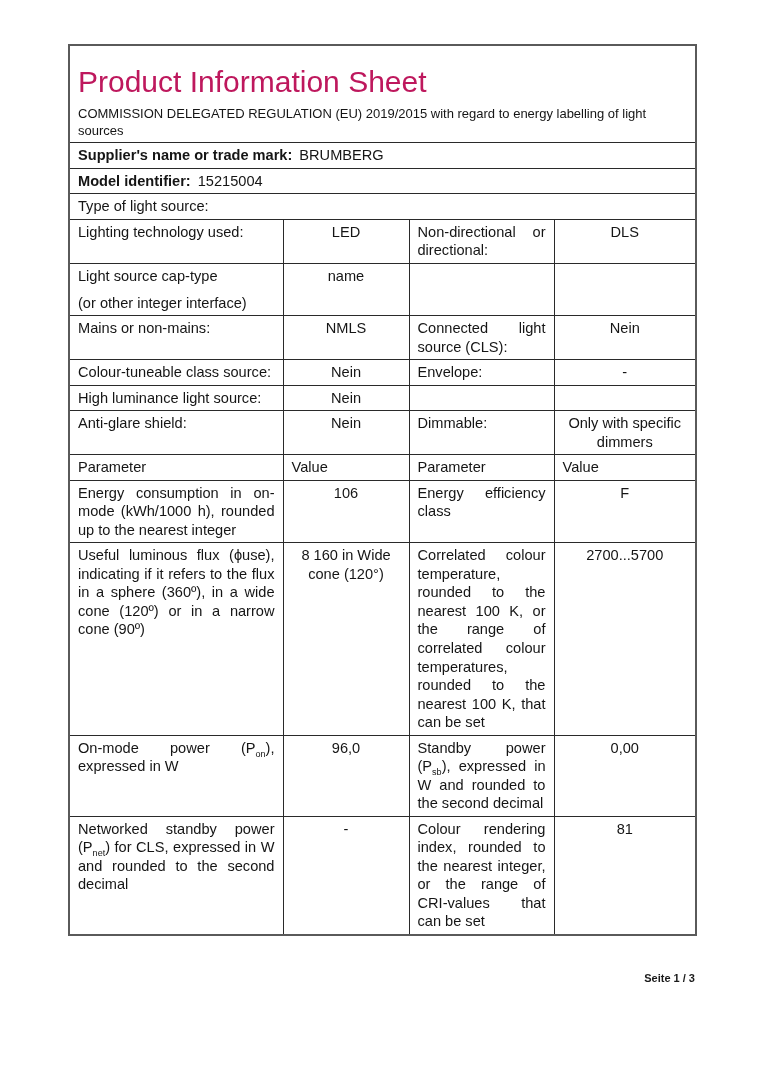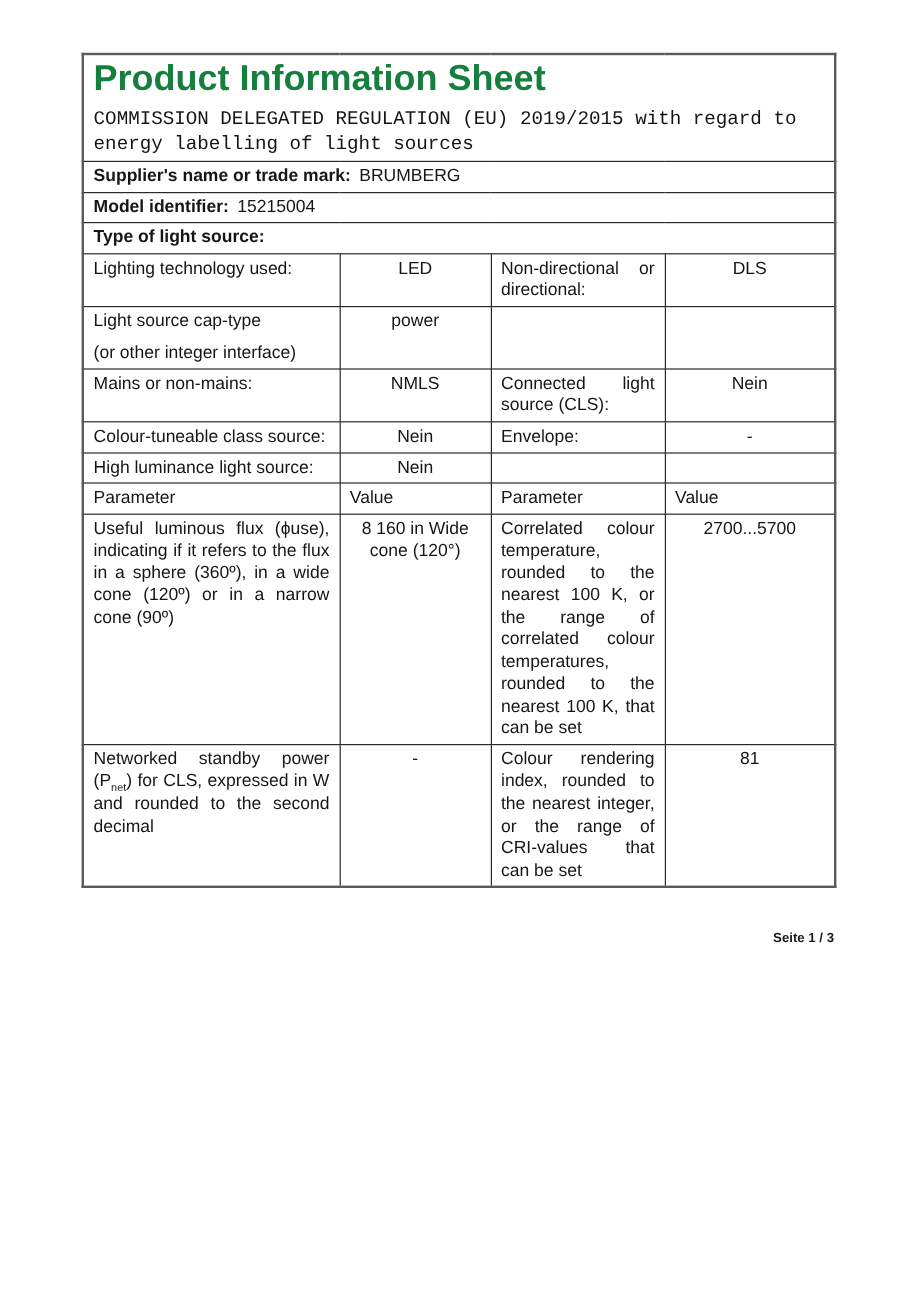--- a/index.html
+++ b/index.html
@@ -20,32 +20,32 @@
   }
   table.doc td {
     border: 1.5px solid #2a2a2a;
     vertical-align: top;
     padding: 3px 8px;
     font-size: 14.6px;
     line-height: 1.27;
   }
   td.title-cell { padding: 6px 10px 9px 10px; }
   h1.doc-title {
-    margin: 0 0 7px 0;
+    margin: 16px 0 7px 0;
     font-size: 30px;
     line-height: 1.1;
-    font-weight: bold;
-    color: #15803d;
+    font-weight: normal;
+    color: #be185d;
   }
-  .regulation { margin: 0; font-size: 16px; line-height: 1.32; font-family: Liberation Mono, monospace; }
+  .regulation { margin: 0; font-size: 13px; line-height: 1.32; }
   .b { font-weight: bold; }
   .lbl-val .val-inline { margin-left: 7px; }
   .just { text-align: justify; }
   .val { text-align: center; padding-left: 10px; padding-right: 10px; }
-  .full-head { font-weight: bold; }
+  .full-head { font-weight: normal; }
   .sec-head { font-weight: bold; text-align: center; }
   .gap-line { margin-top: 8px; }
   td.pad-row { padding-top: 4px; padding-bottom: 4px; margin-left: 12px; }
   sub { font-size: 0.62em; line-height: 0; }
   .footer {
     width: 627px;
     text-align: right;
     font-size: 11px;
     color: #1a1a1a;
     margin-top: 36px;
@@ -93,21 +93,21 @@
       <td>Lighting technology used:</td>
       <td class="val">LED</td>
       <td class="just">Non-directional or directional:</td>
       <td class="val">DLS</td>
     </tr>
     <tr>
       <td>
         <div>Light source cap-type</div>
         <div class="gap-line">(or other integer interface)</div>
       </td>
-      <td class="val">power</td>
+      <td class="val">name</td>
       <td></td>
       <td class="val"></td>
     </tr>
     <tr>
       <td>Mains or non-mains:</td>
       <td class="val">NMLS</td>
       <td class="just">Connected light source (CLS):</td>
       <td class="val">Nein</td>
     </tr>
     <tr>
@@ -115,35 +115,57 @@
       <td class="val">Nein</td>
       <td>Envelope:</td>
       <td class="val">-</td>
     </tr>
     <tr>
       <td>High luminance light source:</td>
       <td class="val">Nein</td>
       <td></td>
       <td class="val"></td>
     </tr>
+    <tr>
+      <td>Anti-glare shield:</td>
+      <td class="val">Nein</td>
+      <td>Dimmable:</td>
+      <td class="val">Only with specific dimmers</td>
+    </tr>
 
 
     <tr>
       <td>Parameter</td>
       <td>Value</td>
       <td>Parameter</td>
       <td>Value</td>
     </tr>
 
 
     <tr>
+      <td class="just">Energy consumption in on-mode (kWh/1000 h), rounded up to the nearest integer</td>
+      <td class="val">106</td>
+      <td class="just">Energy efficiency class</td>
+      <td class="val">F</td>
+    </tr>
+    <tr>
       <td class="just">Useful luminous flux (ϕuse), indicating if it refers to the flux in a sphere (360º), in a wide cone (120º) or in a narrow cone (90º)</td>
       <td class="val">8 160 in Wide cone (120°)</td>
       <td class="just">Correlated colour temperature, rounded to the nearest 100 K, or the range of correlated colour temperatures, rounded to the nearest 100 K, that can be set</td>
       <td class="val">2700...5700</td>
+    </tr>
+    <tr>
+      <td class="just">
+        <span>On-mode power (P</span><sub>on</sub><span>), expressed in W</span>
+      </td>
+      <td class="val">96,0</td>
+      <td class="just">
+        <span>Standby power (P</span><sub>sb</sub><span>), expressed in W and rounded to the second decimal</span>
+      </td>
+      <td class="val">0,00</td>
     </tr>
     <tr>
       <td class="just">
         <span>Networked standby power (P</span><sub>net</sub><span>) for CLS, expressed in W and rounded to the second decimal</span>
       </td>
       <td class="val">-</td>
       <td class="just">Colour rendering index, rounded to the nearest integer, or the range of CRI-values that can be set</td>
       <td class="val">81</td>
     </tr>
   </tbody>

